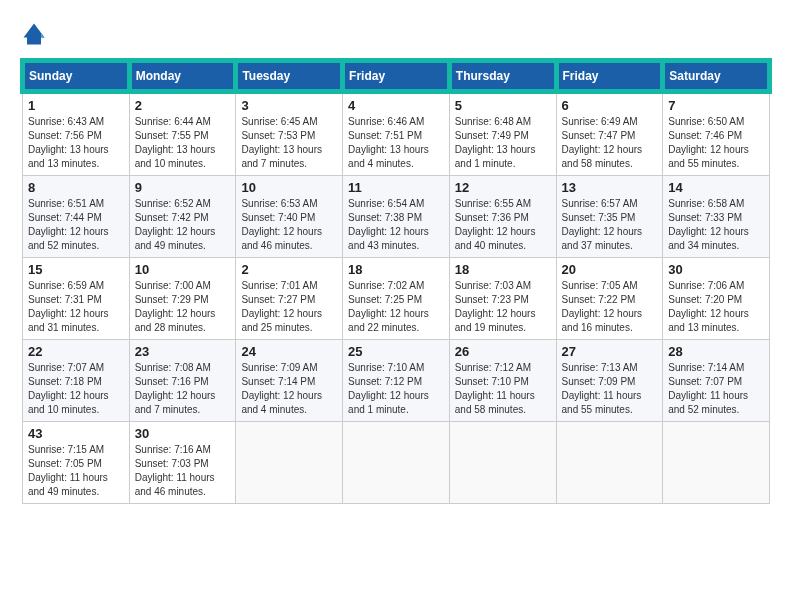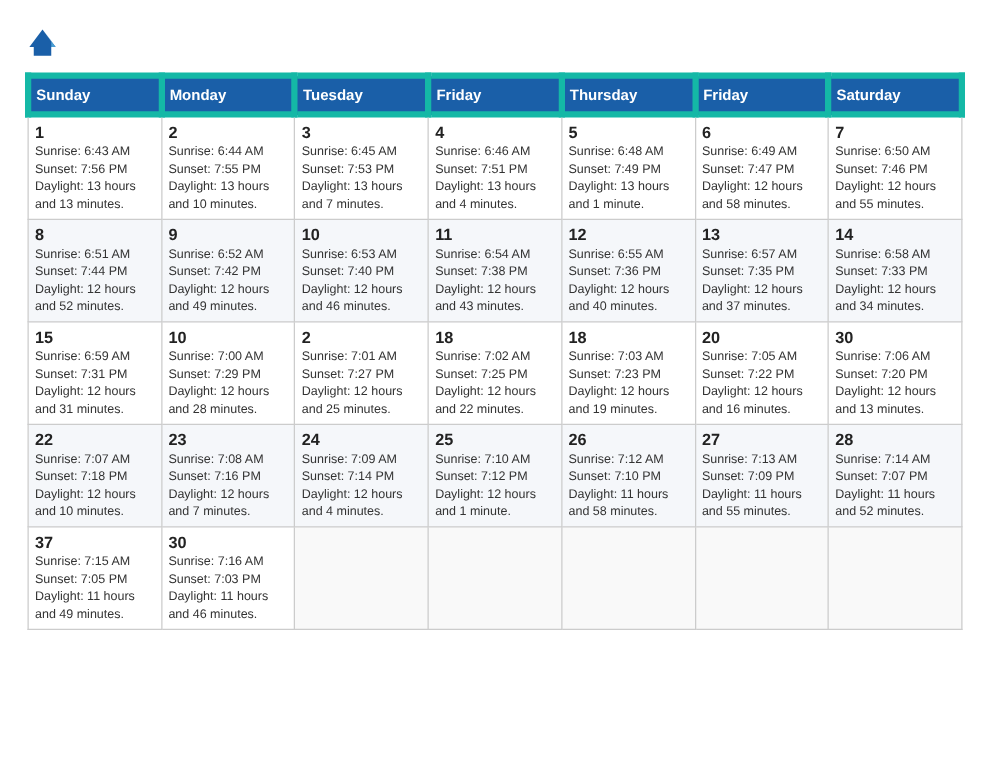--- a/index.html
+++ b/index.html
@@ -291,21 +291,21 @@
         </td>
         <td>
           <span class="day-number">28</span>
           <div class="day-detail">
             Sunrise: 7:14 AM<br>Sunset: 7:07 PM<br>Daylight: 11 hours and 52 minutes.
           </div>
         </td>
       </tr>
       <tr>
         <td>
-          <span class="day-number">37</span>
+          <span class="day-number">43</span>
           <div class="day-detail">
             Sunrise: 7:15 AM<br>Sunset: 7:05 PM<br>Daylight: 11 hours and 49 minutes.
           </div>
         </td>
         <td>
           <span class="day-number">30</span>
           <div class="day-detail">
             Sunrise: 7:16 AM<br>Sunset: 7:03 PM<br>Daylight: 11 hours and 46 minutes.
           </div>
         </td>

